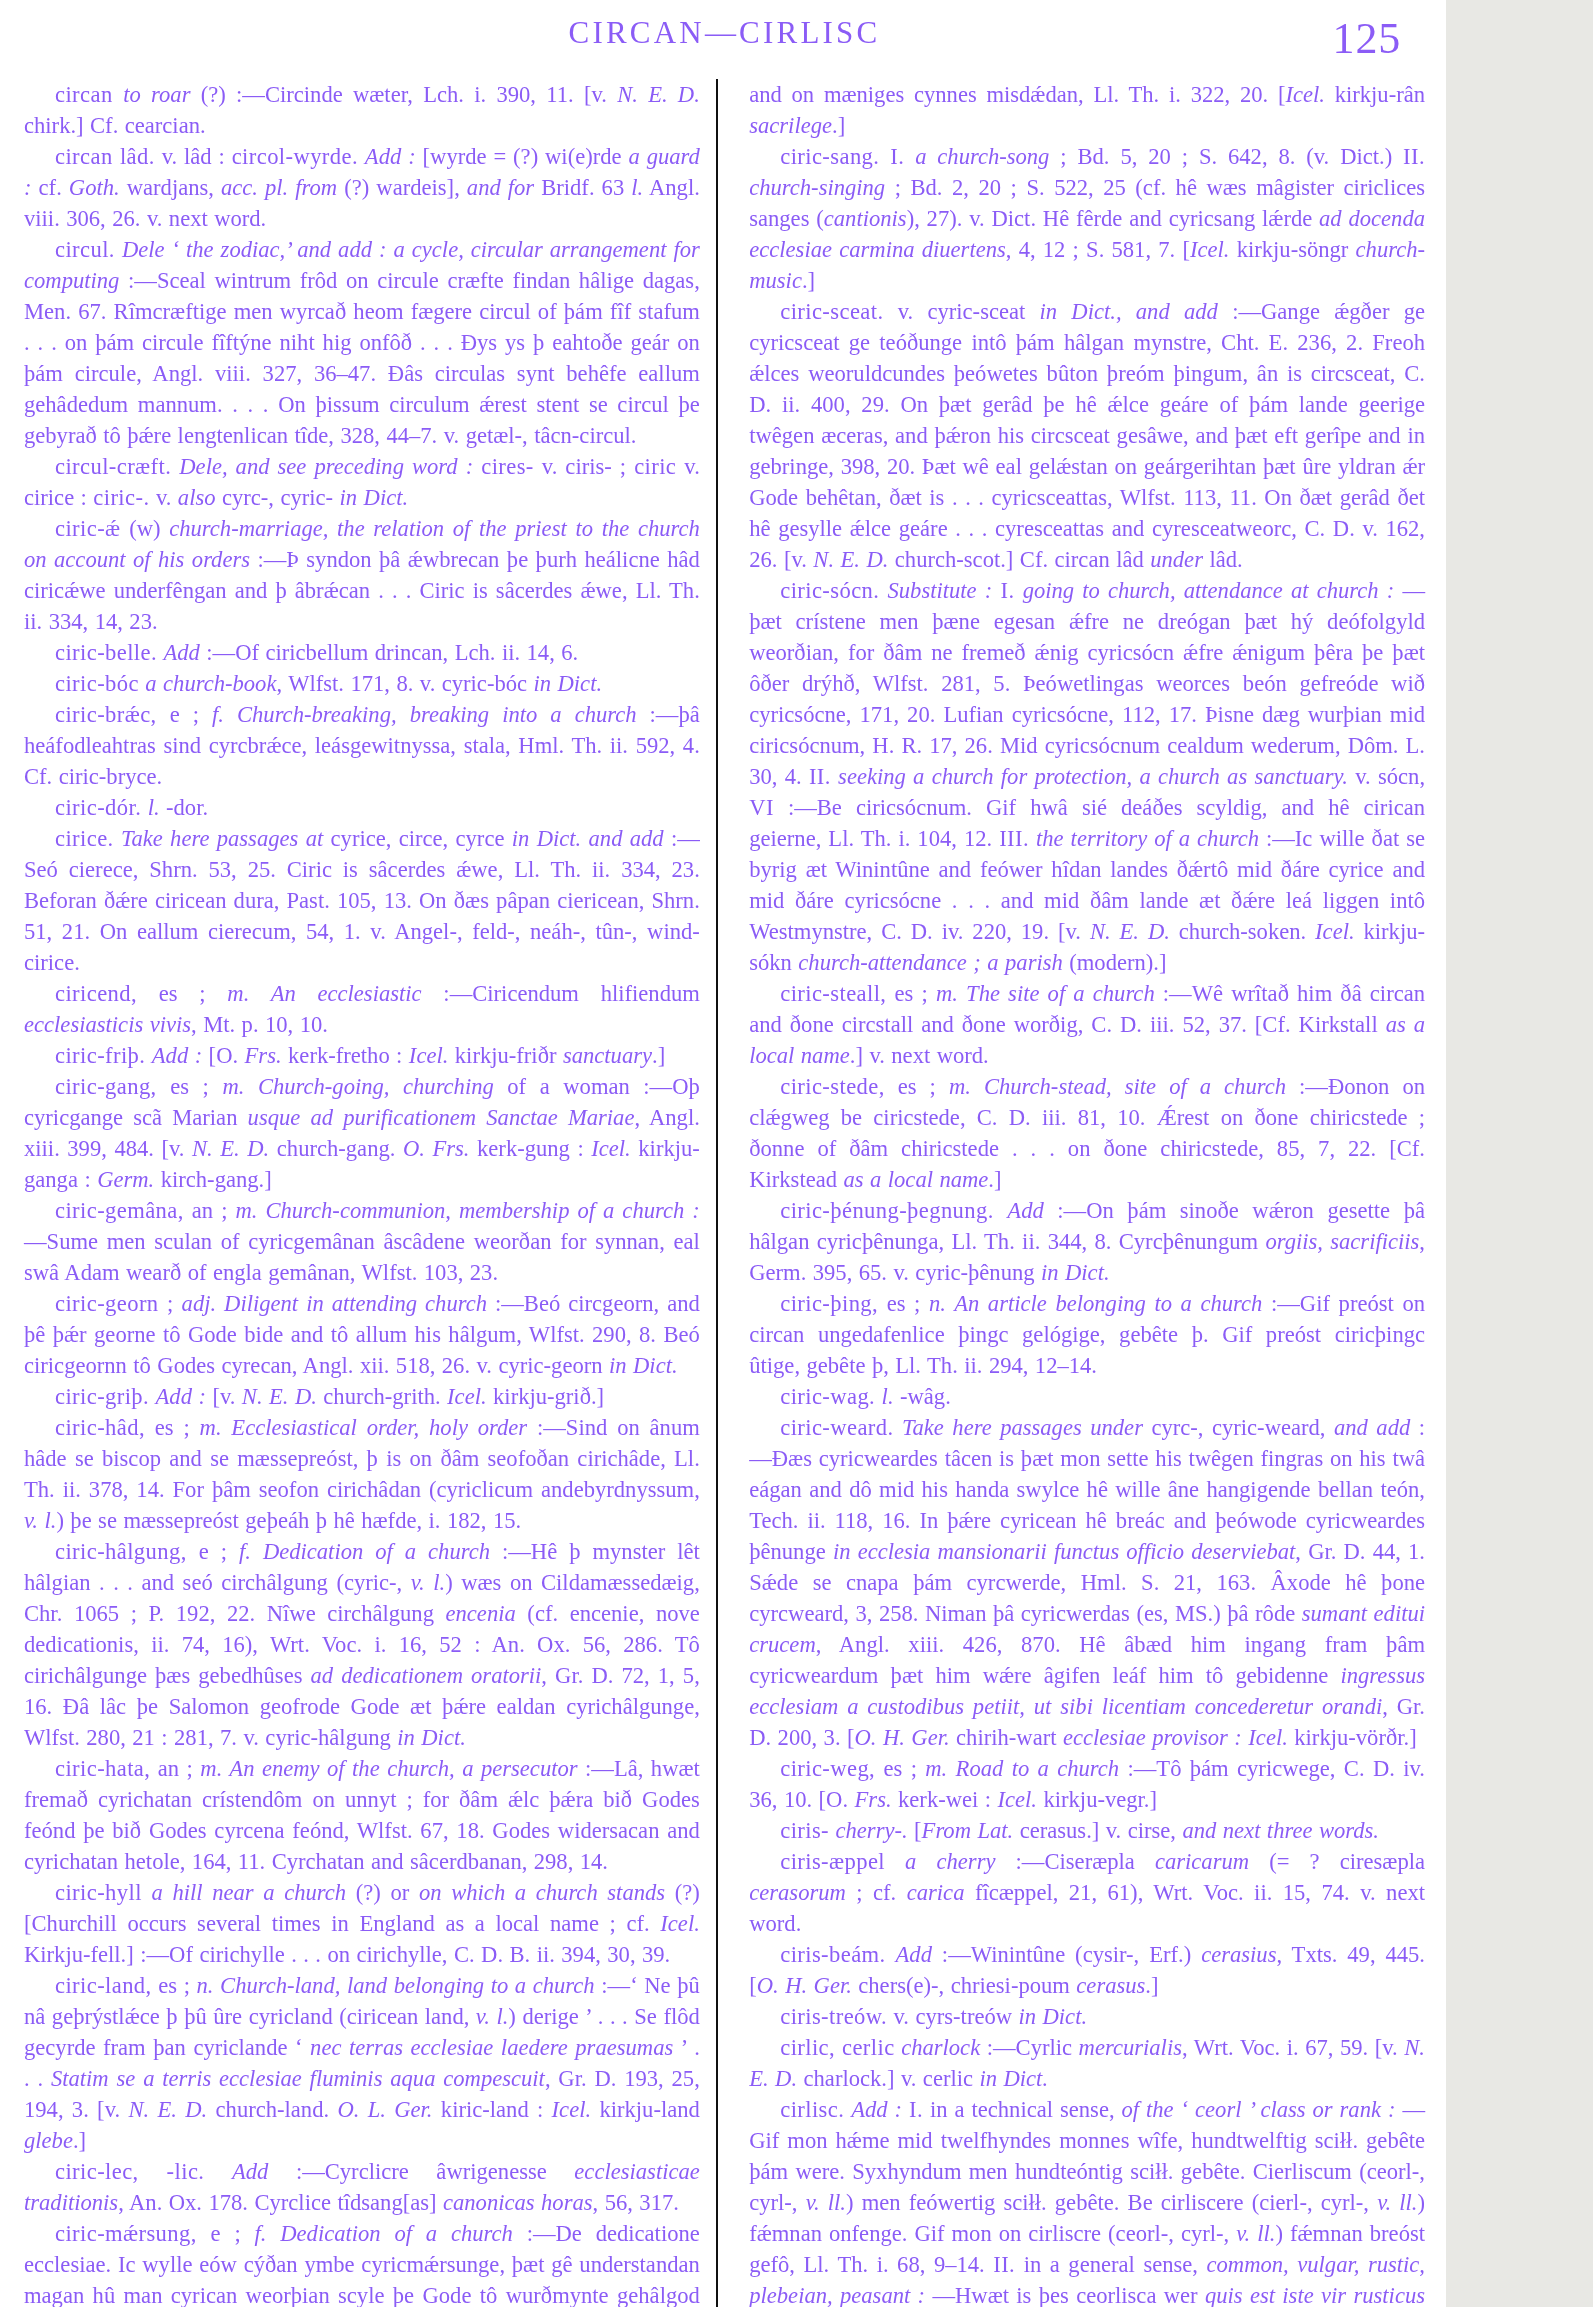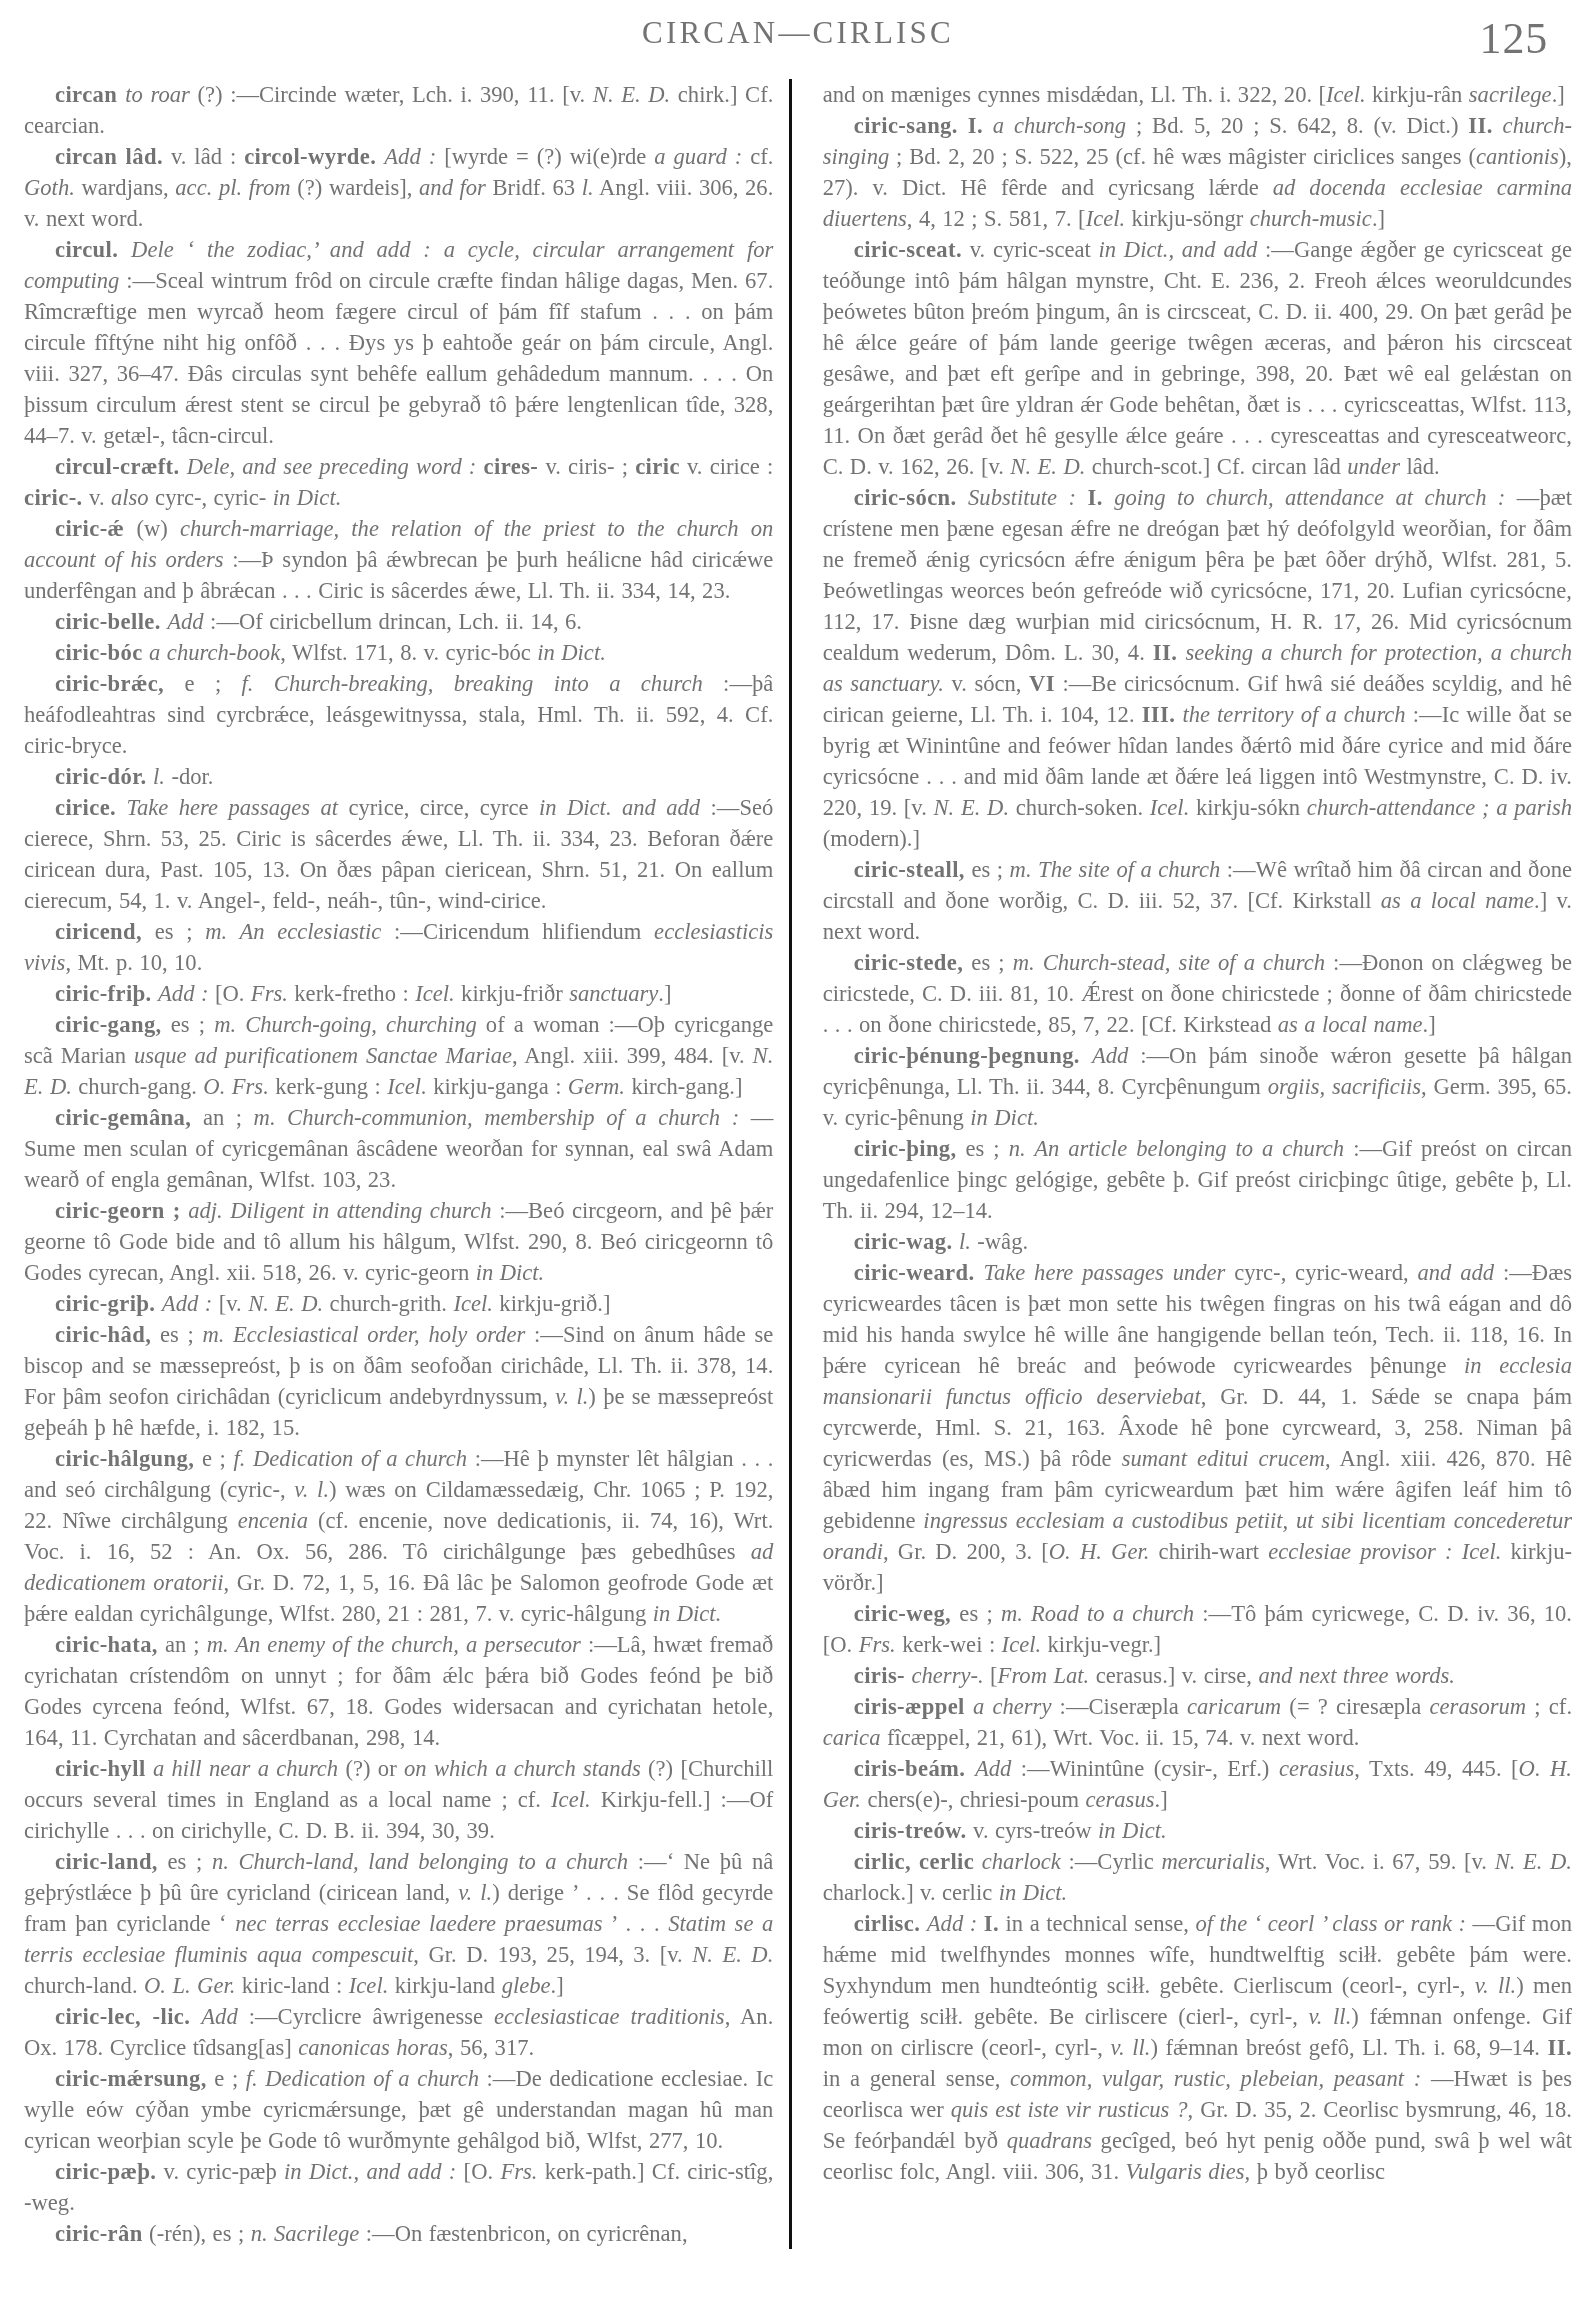--- a/index.html
+++ b/index.html
@@ -1,20 +1,20 @@
 <!DOCTYPE html>
 <html style="font-size:13px"><head>
 <meta charset="utf-8">
 <style>
   html,body{margin:0;padding:0;background:#e8e8e4;}
   .page{
     position:relative;
-    width:1593px;height:2307px;
+    width:1446px;height:2307px;
     background:#ffffff;
-    color:#737373;
+    color:#8b5cf6;
     font-family:"Liberation Serif","DejaVu Serif",serif;
     overflow:hidden;
     box-sizing:border-box;
     padding:8px 21px 0 24px;
   }
   .running-head{position:relative;height:60px;}
   .title{
     position:absolute;left:0;right:0;top:6.5px;
     text-align:center;
     font-size:31px;letter-spacing:3.2px;font-weight:400;
@@ -29,21 +29,21 @@
     text-align:justify;
     font-size:22.6px;
     line-height:31px;
     word-spacing:0.8px;
   }
   .col-left{padding-right:16px;}
   .col-right{padding-left:31px;}
   .divider{flex:0 0 2.4px;background:#101010;}
   .entry{margin:0;text-indent:31px;}
   .entry.cont{text-indent:0;}
-  .entry b{font-weight:700;letter-spacing:0.4px;}
+  .entry b{font-weight:400;letter-spacing:0.4px;}
   .entry i{font-style:italic;}
 </style>
 </head>
 <body>
 
 <div class="page">
   <div class="running-head">
     <div class="title">CIRCAN—CIRLISC</div>
     <div class="page-num">125</div>
   </div>

